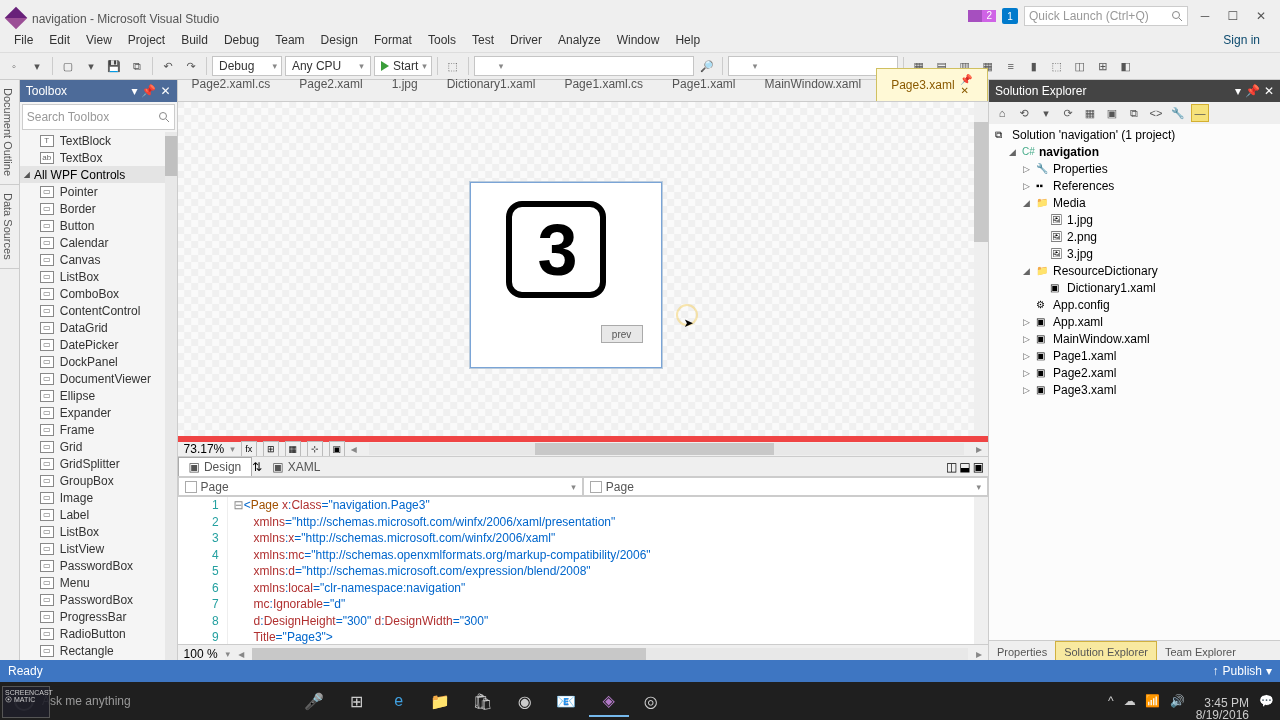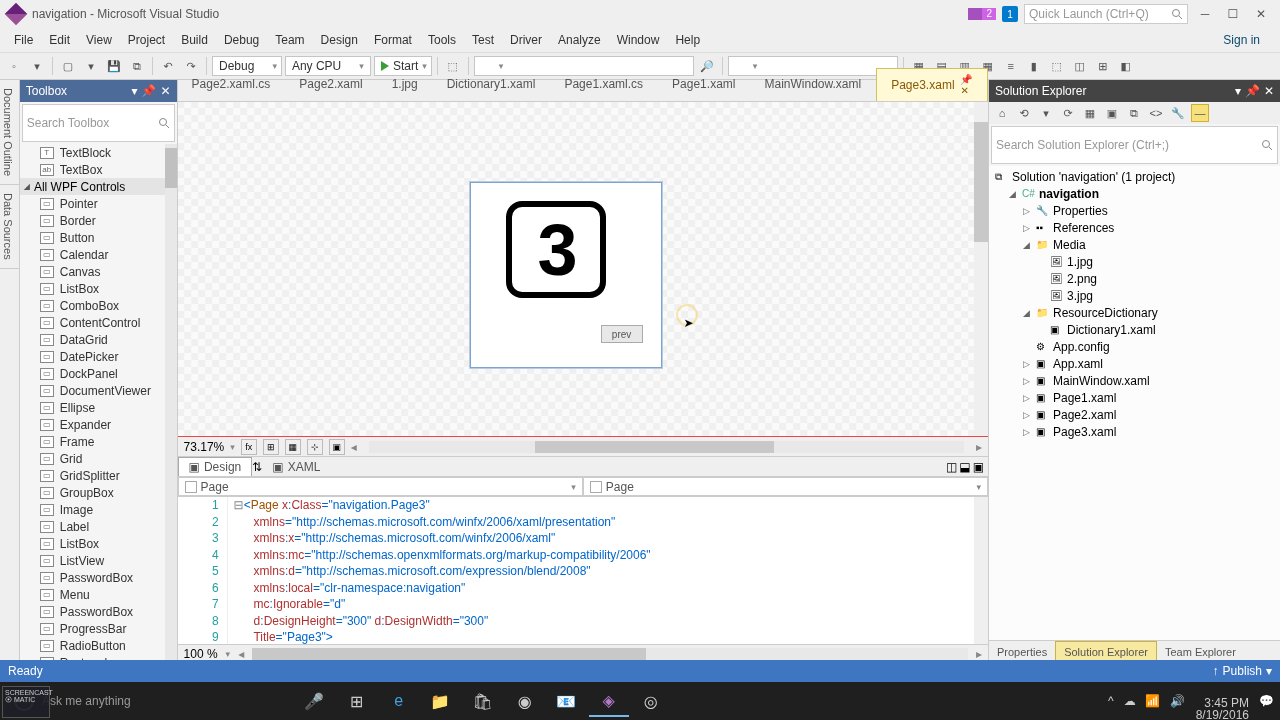--- a/index.html
+++ b/index.html
@@ -1,19 +1,19 @@
 <!DOCTYPE html>
 <html><head>
 <meta charset="utf-8">
 <style>
 * { margin:0; padding:0; box-sizing:border-box; font-family:"Segoe UI",Tahoma,sans-serif; font-size:12px; }
 body { width:1280px; height:720px; background:#eee; overflow:hidden; position:relative; }
 
 
-.titlebar { height:28px; background:#efefef; display:flex; align-items:center; padding:2px 8px; }
+.titlebar { height:28px; background:#efefef; display:flex; align-items:flex-end; padding:2px 8px; }
 .titlebar .vs-icon { width:16px; height:16px; background:linear-gradient(135deg,#68217a 50%,#9b4f96 50%); transform:rotate(45deg); margin-right:8px; }
 .titlebar .title { color:#555; font-size:12px; }
 .titlebar .right { margin-left:auto; display:flex; align-items:center; gap:6px; }
 .flag-badge { display:flex; align-items:center; }
 .flag-badge .f { width:14px; height:12px; background:#a64fbf; }
 .flag-badge .n { background:#cf63e6; color:#fff; padding:0 4px; font-size:10px; height:12px; line-height:12px; }
 .notif { width:16px; height:16px; background:#007acc; color:#fff; font-size:10px; display:flex; align-items:center; justify-content:center; border-radius:2px; }
 .quicklaunch { width:164px; height:20px; border:1px solid #ccc; background:#fff; display:flex; align-items:center; padding:0 4px; color:#999; }
 .quicklaunch svg { margin-left:auto; }
 .winbtn { width:22px; height:18px; display:flex; align-items:center; justify-content:center; color:#555;}
@@ -35,21 +35,21 @@
 
 .main { position:absolute; top:80px; bottom:58px; left:0; right:0; display:flex; }
 .leftrail { width:20px; background:#efefef; border-right:1px solid #ccc; display:flex; flex-direction:column; }
 .leftrail .railtab { writing-mode:vertical-lr; text-orientation:mixed; padding:8px 2px; font-size:11px; color:#555; background:#efefef; border-bottom:1px solid #ccc; }
 
 
 .toolbox { width:160px; background:#f5f5f5; border-right:1px solid #ccc; display:flex; flex-direction:column; }
 .pane-hdr { height:22px; background:#4d6b99; color:#fff; display:flex; align-items:center; padding:0 6px; font-size:12px; }
 .pane-hdr.gray { background:#444; }
 .pane-hdr .hdricons { margin-left:auto; display:flex; gap:4px; font-size:10px; }
-.search { height:38px; border:1px solid #ccc; margin:2px; display:flex; align-items:center; padding:0 4px; color:#999; background:#fff; }
+.search { height:26px; border:1px solid #ccc; margin:2px; display:flex; align-items:center; padding:0 4px; color:#999; background:#fff; }
 .search svg { margin-left:auto; }
 .tbx-list { flex:1; overflow:hidden; background:#f5f5f5; position:relative; }
 .tbx-item { height:17px; display:flex; align-items:center; padding-left:20px; gap:6px; color:#333; font-size:11px; }
 .tbx-item .ico { width:14px; height:12px; border:1px solid #888; background:#fff; font-size:8px; display:flex; align-items:center; justify-content:center; color:#666; }
 .tbx-cat { height:17px; display:flex; align-items:center; padding-left:4px; gap:4px; background:#e4e4e4; font-size:11px; }
 .tbx-cat .tri { font-size:8px; color:#555; }
 .tbx-scroll { position:absolute; right:0; top:0; width:12px; height:100%; background:#e8e8e8; }
 .tbx-scroll .th { width:100%; height:40px; background:#c0c0c0; margin-top:4px; }
 
 
@@ -62,21 +62,21 @@
 .designer { flex:1; background:repeating-conic-gradient(#fafafa 0% 25%,#f0f0f0 0% 50%) 50% / 14px 14px; position:relative; overflow:hidden; }
 .artboard { position:absolute; left:292px; top:80px; width:192px; height:186px; background:#fff; border:1px solid #7aa4d6; box-shadow:0 0 0 1px #bcd; }
 .artboard .imgbox { position:absolute; left:35px; top:18px; width:100px; height:97px; border:6px solid #000; border-radius:16px; display:flex; align-items:center; justify-content:center; }
 .artboard .imgbox .num { font-size:72px; font-weight:900; font-family:Arial,sans-serif; line-height:1; letter-spacing:-4px; }
 .artboard .prevbtn { position:absolute; right:18px; bottom:24px; width:42px; height:18px; background:#e8e8e8; border:1px solid #aaa; font-size:10px; display:flex; align-items:center; justify-content:center; color:#555;text-align:right; }
 .des-scroll-v { position:absolute; right:0; top:0; width:14px; height:100%; background:#efefef; }
 .des-scroll-v .th { width:100%; height:120px; background:#c8c8c8; margin-top:20px; }
 .cursor-arrow { position:absolute; left:506px; top:214px; font-size:12px; color:#000; }
 .yellow-ring { position:absolute; left:498px; top:202px; width:22px; height:22px; border:2px solid #f5d060; border-radius:50%; opacity:.5; }
 
-.zoombar { height:20px; background:#efefef; border-top:1px solid #ef4444; display:flex; align-items:center; padding:4px 6px; gap:6px; font-size:11px; }
+.zoombar { height:20px; background:#efefef; border-top:6px solid #ef4444; display:flex; align-items:center; padding:4px 6px; gap:6px; font-size:11px; }
 .zoombar .zi { width:16px; height:16px; border:1px solid #bbb; display:flex; align-items:center; justify-content:center; font-size:9px; }
 .zoombar .hscroll { flex:1; height:12px; background:#e8e8e8; margin:0 6px; position:relative; }
 .zoombar .hscroll .th { position:absolute; left:28%; width:40%; height:100%; background:#c8c8c8; }
 
 .splittabs { height:20px; background:#efefef; border-top:1px solid #ccc; display:flex; align-items:center; font-size:11px; }
 .splittab { padding:0 10px; height:100%; display:flex; align-items:center; gap:4px; color:#555; }
 .splittab.active { background:#fff; border:1px solid #aaa; border-bottom:none; }
 
 .dropdown-row { height:20px; background:#efefef; border-top:1px solid #ccc; display:flex; }
 .dropdown-row .dd { flex:1; border:1px solid #ccc; background:#fff; display:flex; align-items:center; padding:0 6px; font-size:11px; color:#555; gap:4px; }
@@ -514,27 +514,20 @@
       <div class="tbi">⟲</div>
       <div class="tbi">▾</div>
       <div class="tbi">⟳</div>
       <div class="tbi">▦</div>
       <div class="tbi">▣</div>
       <div class="tbi">⧉</div>
       <div class="tbi">&lt;&gt;</div>
       <div class="tbi">🔧</div>
       <div class="tbi hl">—</div>
     </div>
-    <div class="search">
-      <span>Search Solution Explorer (Ctrl+;)</span>
-      <svg width="12" height="12">
-          <circle cx="5" cy="5" r="3.5" stroke="#888" fill="none"></circle>
-          <line x1="8" y1="8" x2="11" y2="11" stroke="#888"></line>
-        </svg>
-    </div>
     <div class="tree">
       <div class="tn">
           <span class="ic">⧉</span>
           <span class="lbl">Solution 'navigation' (1 project)</span>
         </div>
       <div class="tn bold indent1">
           <span class="exp">◢</span>
           <span class="ic" style="color:#4a8;">C#</span>
           <span class="lbl">navigation</span>
         </div>

